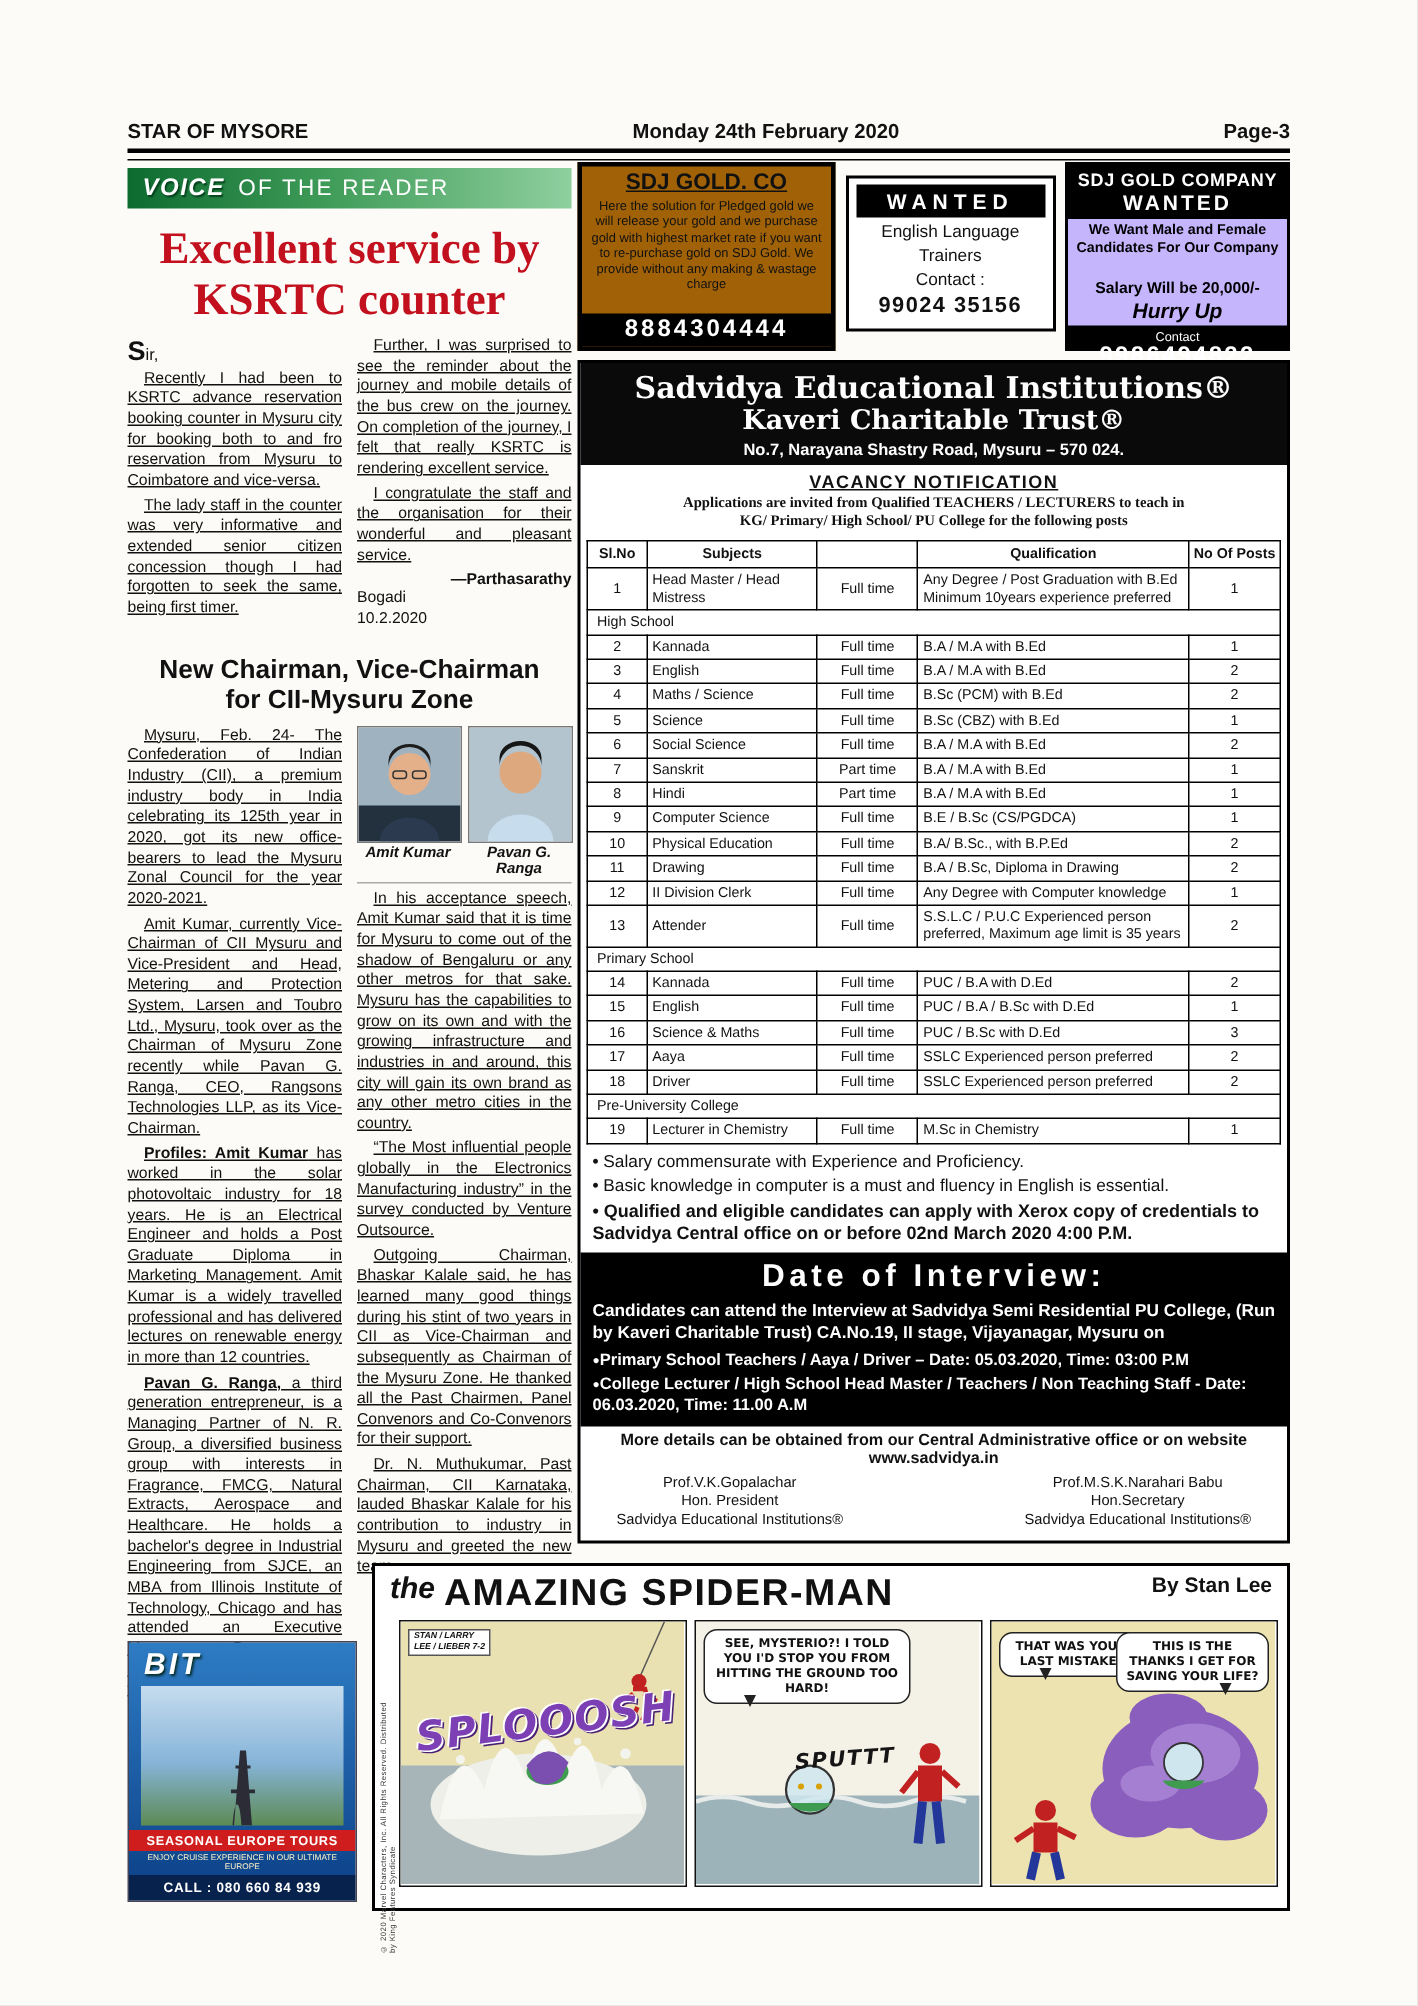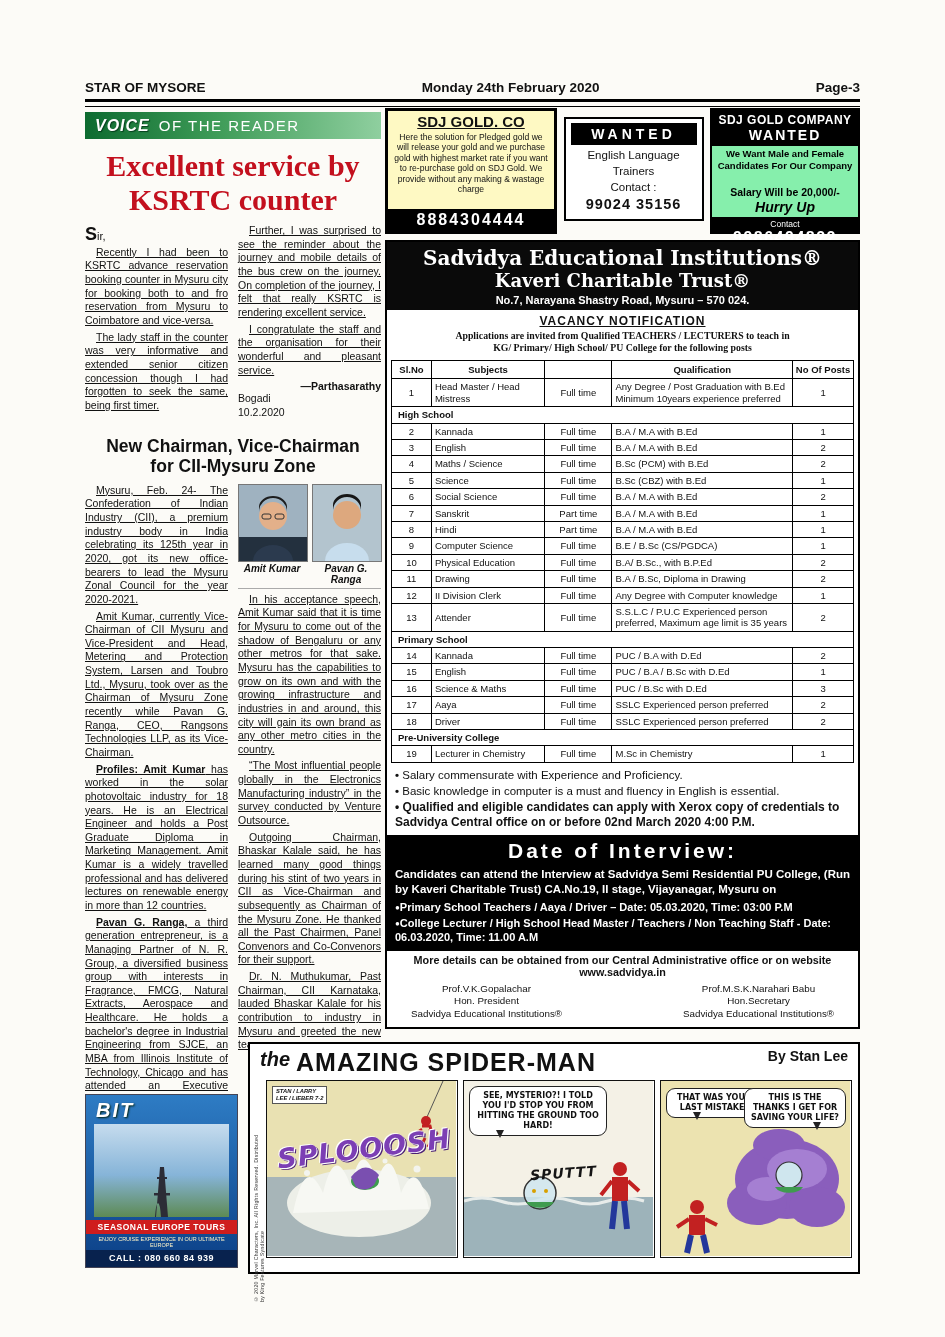--- a/index.html
+++ b/index.html
@@ -51,39 +51,39 @@
   .bit-band { background:#cf1d1d; font-size:8.5px; font-weight:bold; text-align:center;
               padding:2px 0; letter-spacing:0.5px; margin-top:3px; }
   .bit-tagline { font-size:5.5px; text-align:center; padding:2px 4px; color:#ffef c8;
                  color:#fdf3c8; }
   .bit-call { background:#08224e; font-size:9px; font-weight:bold; text-align:center;
               padding:3px 0 4px; letter-spacing:0.5px; }
 
   
   .ads-row { position:absolute; left:385px; top:108px; width:475px; display:flex;
              justify-content:space-between; align-items:flex-start; }
-  .ad-sdj1 { width:172px; height:126px; border:3px solid #000; background:#fef9c3;
+  .ad-sdj1 { width:172px; height:126px; border:3px solid #000; background:#a16207;
              display:flex; flex-direction:column; box-sizing:border-box; }
   .sdj1-title { font-weight:bold; font-size:15px; text-align:center; padding:2px 0 1px;
                 text-decoration:underline; }
   .sdj1-body { flex:1; font-size:8.6px; text-align:center; line-height:1.22; padding:1px 5px; }
   .sdj1-phone { background:#000; color:#fff; font-weight:bold; font-size:16px;
                 letter-spacing:2px; text-align:center; padding:2px 0; }
   .ad-wanted { width:140px; height:104px; border:2.5px solid #000; background:#fff;
                margin-top:9px; padding:4px 5px; box-sizing:border-box; }
   .wanted-title { background:#000; color:#fff; font-weight:bold; font-size:14px;
                   letter-spacing:4px; text-align:center; padding:3px 0; }
   .wanted-line { text-align:center; font-size:11.5px; margin-top:4px; }
   .wanted-phone { text-align:center; font-size:14.5px; font-weight:bold; margin-top:3px;
                   letter-spacing:1px; }
   .ad-sdj2 { width:150px; height:126px; border:2px solid #000; background:#000; color:#fff;
              text-align:center; display:flex; flex-direction:column; box-sizing:border-box; }
   .sdj2-title { font-size:12px; font-weight:bold; padding-top:3px; letter-spacing:0.5px; }
   .sdj2-sub { font-size:14px; font-weight:bold; letter-spacing:2px; padding:0 0 3px; }
-  .sdj2-white { background:#86efac; color:#000; flex:1; padding:2px 4px; }
+  .sdj2-white { background:#c4b5fd; color:#000; flex:1; padding:2px 4px; }
   .sdj2-body { font-size:9.5px; font-weight:bold; line-height:1.25; }
   .sdj2-salary { font-size:10.5px; font-weight:bold; margin-top:14px; }
   .sdj2-hurry { font-size:14px; font-weight:bold; font-style:italic; margin-top:1px; }
   .sdj2-contact { font-size:8.5px; padding-top:2px; }
   .sdj2-phone { font-size:16px; font-weight:bold; letter-spacing:1.5px; padding:0 0 3px; }
 
   
   .sadvidya { position:absolute; left:385px; top:240px; width:475px; border:2px solid #000;
               background:#fff; box-sizing:border-box; }
   .sad-head { background:#0a0a0a; color:#fff; text-align:center; padding:5px 4px 4px; }
@@ -95,21 +95,21 @@
   .sad-vacancy { text-align:center; font-weight:bold; font-size:12px; letter-spacing:1px;
                  text-decoration:underline; margin-top:4px; }
   .sad-notice { text-align:center; font-weight:bold; font-size:9.8px; line-height:1.3;
                 margin-top:2px; font-family:"Liberation Serif", serif; }
   .vac-table { border-collapse:collapse; width:463px; table-layout:fixed; font-size:9.5px;
                margin:5px auto 0; }
   .vac-table th, .vac-table td { border:1px solid #000; padding:2px 3px; vertical-align:middle;
                                  line-height:1.2; word-wrap:break-word; }
   .vac-table th { font-weight:bold; text-align:center; padding:3px 2px; }
   .vac-table td.c { text-align:center; }
-  .vac-table tr.section-row td { font-weight:bold; padding:2px 6px;margin-left:17px; }
+  .vac-table tr.section-row td { font-weight:normal; padding:2px 6px;margin-left:17px; }
   .sad-bullets { margin:5px 8px 4px; padding:0; list-style:none; }
   .sad-bullets li { font-size:11.5px; line-height:1.3; margin-bottom:1px; }
   .sad-bullets li::before { content:"\2022  "; font-weight:bold; }
   .sad-bullets li.bold { font-weight:bold; font-size:12px; }
   .interview-block { background:#000; color:#fff; padding:2px 8px 6px; }
   .doi-banner { font-size:21px; font-weight:bold; text-align:center; letter-spacing:3px;
                 padding:2px 0 4px; }
   .doi-intro { margin:0 0 3px; font-size:11.5px; font-weight:bold; line-height:1.3; }
   .doi-line { font-size:11px; font-weight:bold; line-height:1.3; margin-top:2px; }
   .doi-line::before { content:"\25CF "; font-size:8px; vertical-align:1px; }

